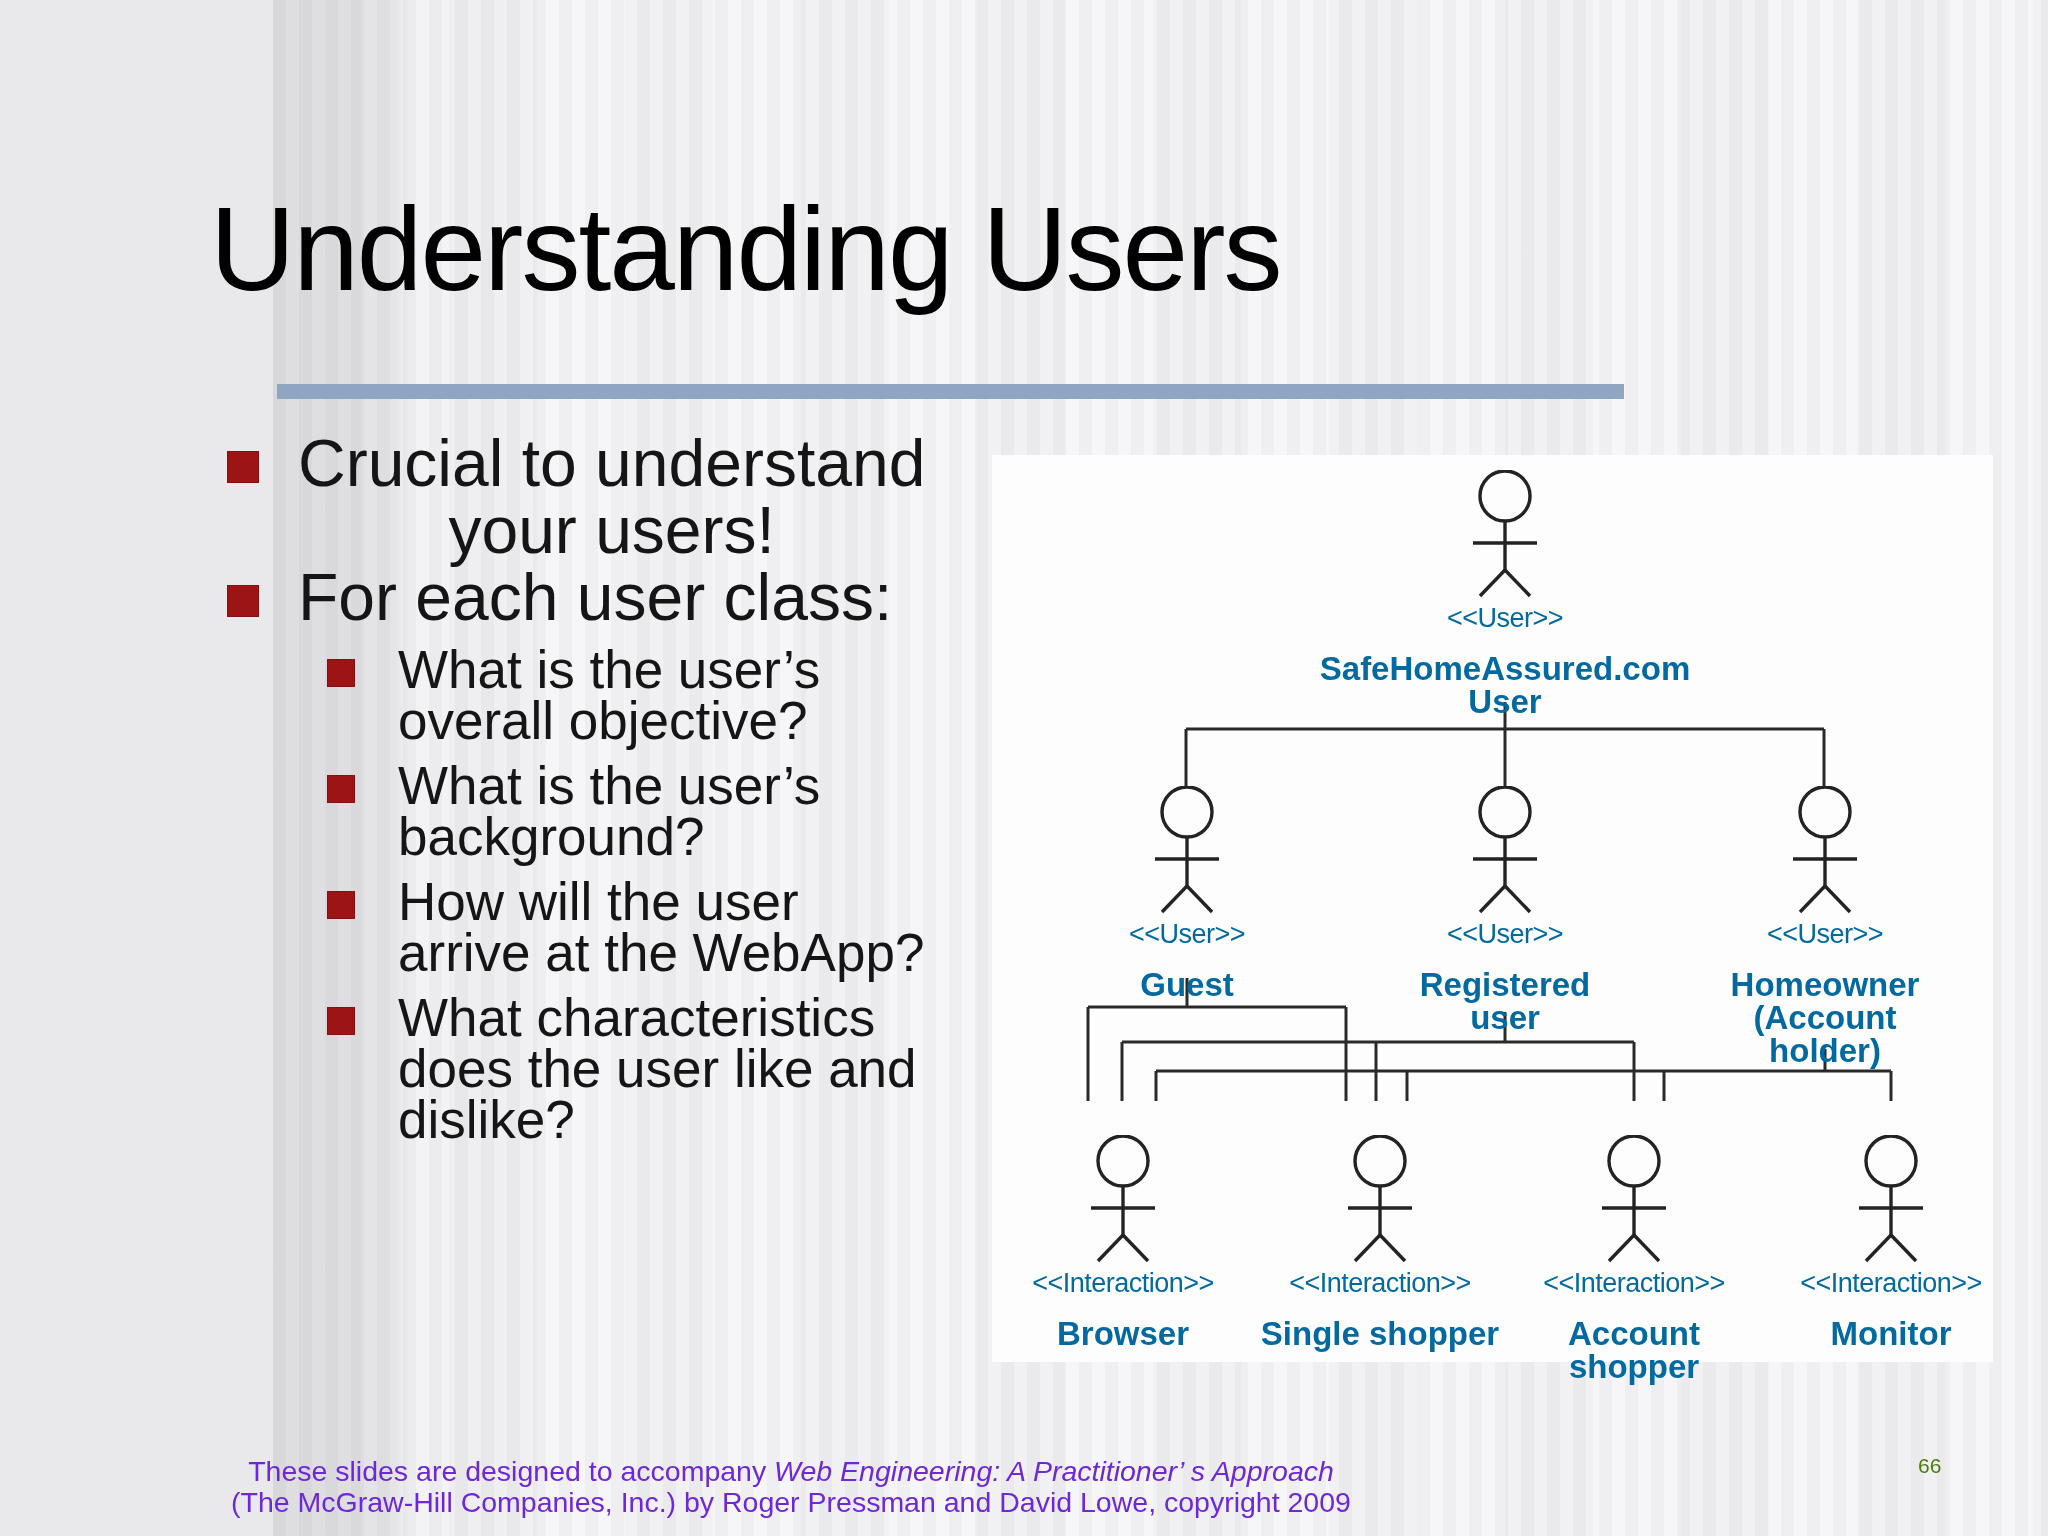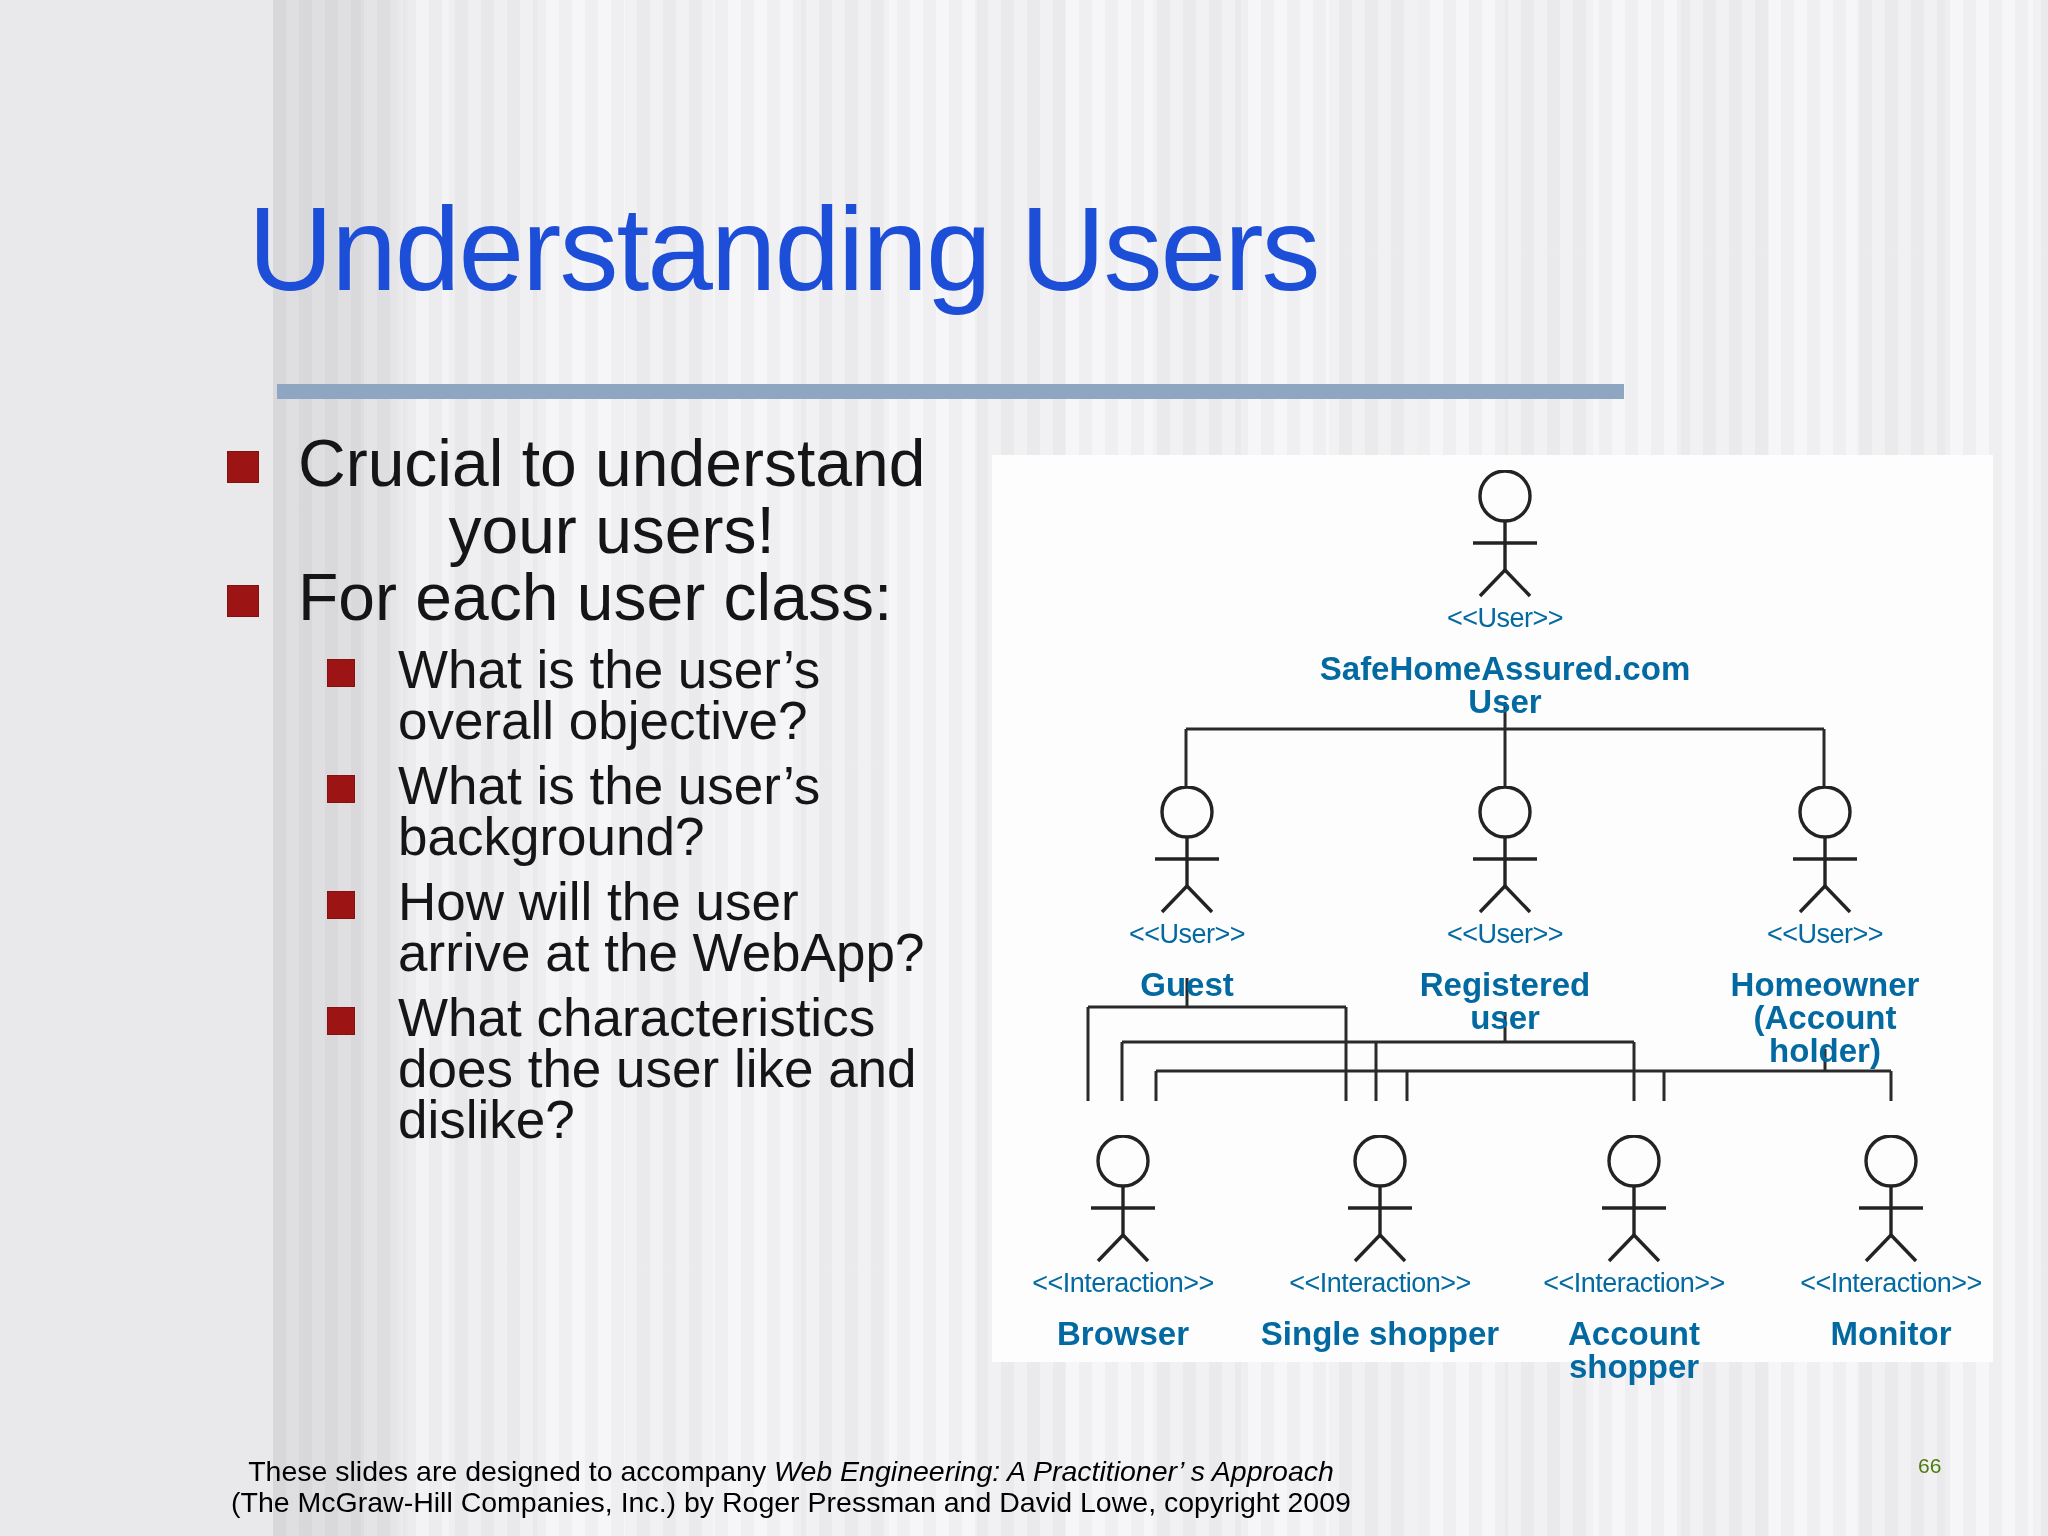--- a/index.html
+++ b/index.html
@@ -12,21 +12,21 @@
   .stripes {
     position:absolute; left:273px; top:0; width:1775px; height:1536px;
     background:
       linear-gradient(90deg, rgba(60,60,66,0.105) 0px, rgba(60,60,66,0.095) 122px, rgba(60,60,66,0.02) 136px, rgba(60,60,66,0.0) 310px),
       repeating-linear-gradient(90deg, rgba(0,0,0,0.018) 0px 88px, rgba(0,0,0,0) 88px 176px),
       repeating-linear-gradient(90deg, #efeef1 0px 13px, #f6f5f7 13px 26px);
   }
   .title {
     position:absolute; left:210px; top:190px; width:1500px;
     font-size:118px; line-height:118px; letter-spacing:-2px;
-    color:#1d4ed8; white-space:nowrap;margin-left:38px;
+    color:#000000; white-space:nowrap;
   }
   .rule { position:absolute; left:277px; top:384px; width:1347px; height:15px; background:#8fa6c3; }
 
   .bullets { position:absolute; left:222px; top:430px; width:810px; color:#151515; }
   .bullet { display:flex; align-items:flex-start; }
   .sq { background:#9d1414; outline:1px solid #841010; flex:none; }
   .b-l1 .sq { width:30px; height:30px; margin:22px 0 0 6px; }
   .b-l1 .txt { margin-left:40px; font-size:66px; line-height:67px; white-space:pre-line;text-align:center; }
   .b-l2 { padding-left:100px; }
   .b-l2 .sq { width:26px; height:26px; margin:16px 0 0 6px; }
@@ -35,21 +35,21 @@
 
   .diagram { position:absolute; left:992px; top:455px; width:1001px; height:907px; background:#fdfdfe; }
   .conn { position:absolute; left:0; top:0; }
   .actor { position:absolute; width:300px; display:flex; flex-direction:column; align-items:center; color:#0369a1; }
   .stick { display:block; }
   .stick ellipse, .stick line { stroke:#232323; stroke-width:3.4; fill:none; }
   .stereo { font-size:27px; line-height:28px; margin-top:6px; letter-spacing:-0.5px; white-space:nowrap; }
   .aname  { font-size:33px; line-height:33px; font-weight:bold; margin-top:20px; text-align:center; white-space:pre-line; }
 
   .footer { position:absolute; left:155px; top:1456px; width:1272px; text-align:center;
-            font-size:28.5px; line-height:31px; color:#000000; }
+            font-size:28.5px; line-height:31px; color:#6d28d9; }
   .pagenum { position:absolute; left:1918px; top:1454px; font-size:21px; color:#4d7c0f; }
 </style>
 </head>
 <body>
 
 <div class="slide">
   <div class="stripes"></div>
 
   <div class="title">Understanding Users</div>
   <div class="rule"></div>

